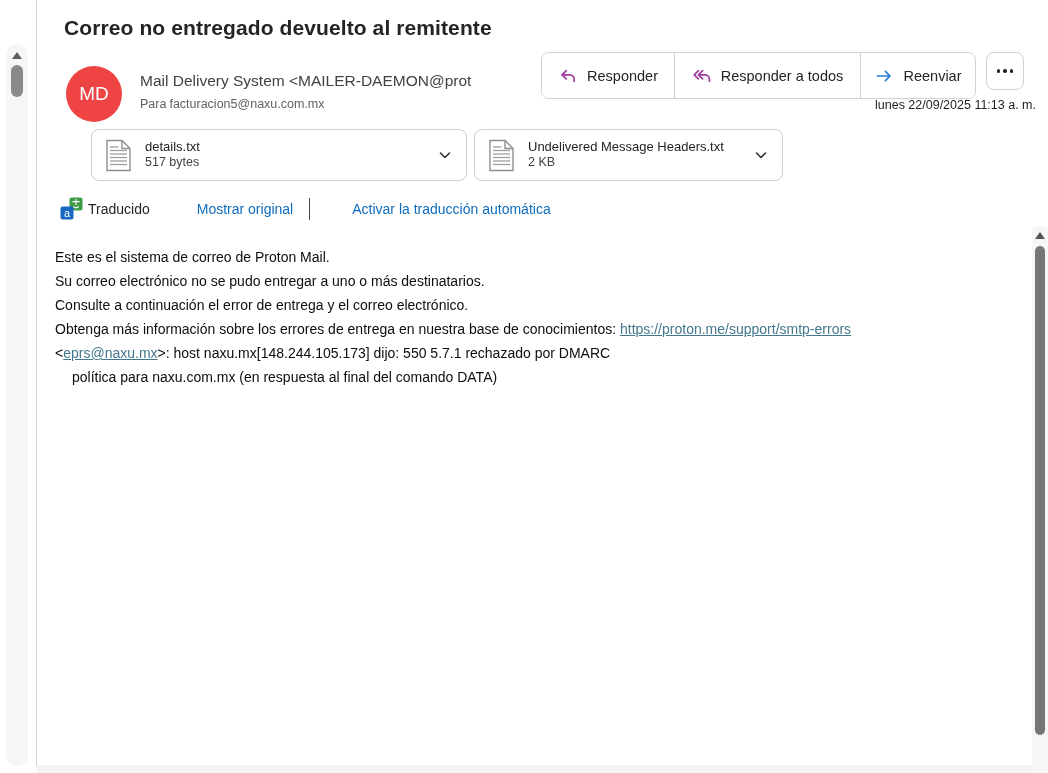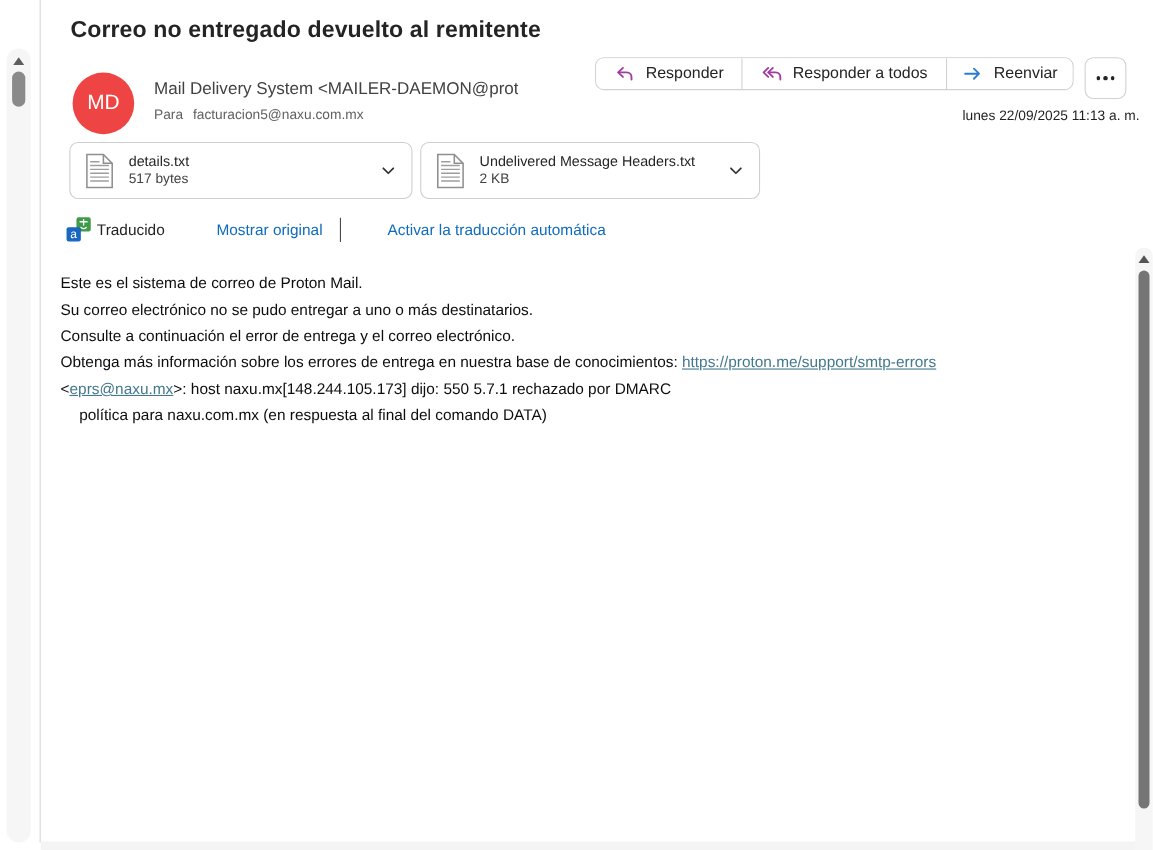--- a/index.html
+++ b/index.html
@@ -28,38 +28,38 @@
 
   
   .subject { position:absolute; left:64px; top:16px; font-size:21px; font-weight:600;
     color:#242424; letter-spacing:.1px; }
   .avatar { position:absolute; left:66px; top:66px; width:56px; height:56px; border-radius:50%;
     background:#ef4444; color:#fff; display:flex; align-items:center; justify-content:center;
     font-size:19px; cursor:pointer; }
   .sender { position:absolute; left:140px; top:72px; font-size:15.5px; color:#424242;
     white-space:nowrap; max-width:400px; overflow:hidden; }
   .to-line { position:absolute; left:140px; top:97px; font-size:12.5px; color:#616161; }
-  .to-line .to-value { margin-left:9px; }
-  .action-group { position:absolute; left:541px; top:52px; height:30px; display:flex;
+  .to-line .to-value { margin-left:3px; }
+  .action-group { position:absolute; left:541px; top:52px; height:47px; display:flex;
     border:1px solid #d1d1d1; border-radius:8px; background:#fff; overflow:hidden; }
   .action-btn { display:flex; align-items:center; justify-content:center; gap:9px;
     background:#fff; border:none; font-family:inherit; font-size:14.5px; color:#242424;
     cursor:pointer; padding:0 14px; }
   .action-btn + .action-btn { border-left:1px solid #d1d1d1; }
   .more-btn { position:absolute; left:986px; top:52px; width:38px; height:38px;
     border:1px solid #d1d1d1; border-radius:8px; background:#fff; cursor:pointer;
     display:flex; align-items:center; justify-content:center; gap:3px; }
   .more-btn .dot { width:3.5px; height:3.5px; border-radius:50%; background:#242424; display:block; }
   .msg-date { position:absolute; right:12px; top:98px; font-size:12.5px; color:#1f1f1f; }
 
   
   .attach-row { position:absolute; left:63px; top:129px; display:flex; gap:7px; }
   .attach-tile { height:52px; border:1px solid #cfcfcf; border-radius:8px; background:#fff;
     display:flex; align-items:center; padding:0 13px; cursor:pointer; }
-  .attach-tile.t1 { width:312px; }
+  .attach-tile.t1 { width:376px;margin-left:28px; }
   .attach-tile.t2 { width:309px; }
   .attach-meta { margin-left:13px; display:flex; flex-direction:column; line-height:1.25; }
   .attach-name { font-size:13px; color:#242424; }
   .attach-size { font-size:12.5px; color:#424242; }
   .attach-chevron { margin-left:auto; display:flex; cursor:pointer; }
 
   
   .translate-row { position:absolute; left:60px; top:196px; height:25px; display:flex; align-items:center; }
   .translate-status { margin-left:5px; font-size:14px; color:#242424; }
   .translate-link { font-size:14px; color:#0f6cbd; text-decoration:none; cursor:pointer;padding-left:28px; }

